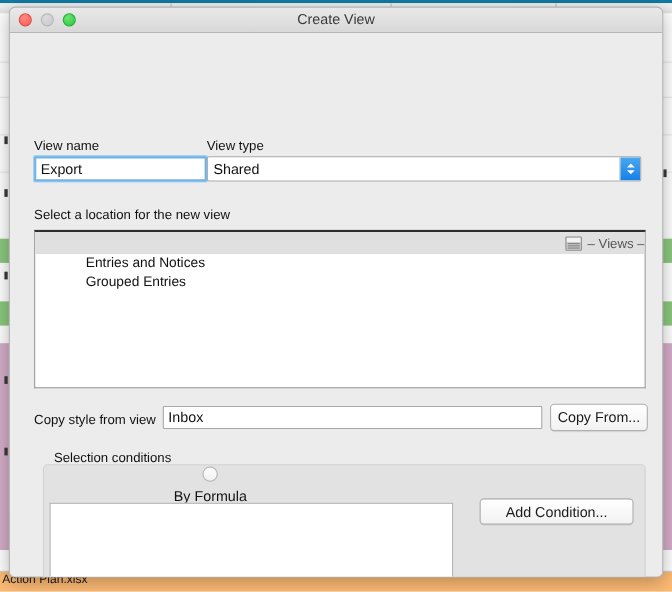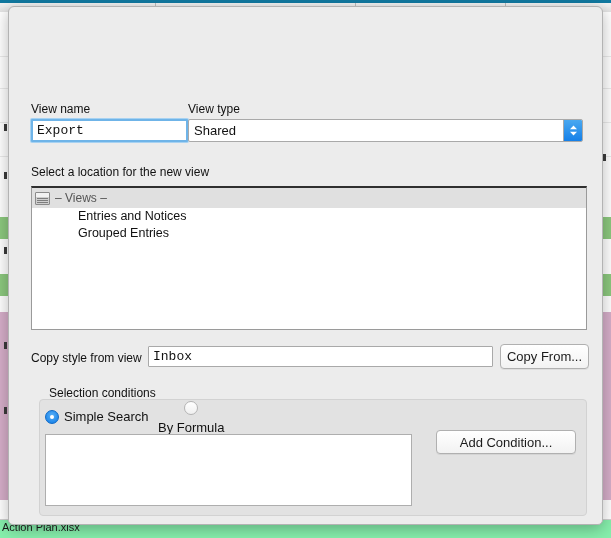--- a/index.html
+++ b/index.html
@@ -57,21 +57,21 @@
   .bg-rowtint-pink  { background: #d6aec9; }
   .bg-rowtick {
     position: absolute;
     width: 3px; height: 7px;
     background: #3b3b3b;
   }
   .bg-statusbar {
     position: absolute;
     left: 0; right: 0; bottom: 0;
     height: 18px;
-    background: #86efac;
+    background: #fdba74;
     border-top: 1px solid #d0d0d0;
   }
   .bg-statusbar span {
     position: absolute;
     left: 2px;
     top: 1px;
     font-size: 11px;
     color: #1a1a1a;
     white-space: nowrap;
   }
@@ -133,21 +133,21 @@
     color: #111;
     white-space: nowrap;
   }
 
   
   .txt-input {
     position: absolute;
     box-sizing: border-box;
     background: #fff;
     border: 1px solid #a9a9a9;
-    font-family: Liberation Mono, monospace;
+    font-family: Liberation Sans, sans-serif;
     font-size: 13px;
     color: #111;
     padding: 0 4px;
     border-radius: 1px;
     outline: none;
   }
   .txt-input.focused {
     border: 2px solid #6fb4e8;
     box-shadow: 0 0 0 1px #a7d2f2;
   }
@@ -194,20 +194,21 @@
     border-top: 2px solid #2f2f2f;
     overflow: hidden;
   }
   .list-header {
     display: flex;
     align-items: center;
     height: 20px;
     background: #e0e0e0;
     padding-left: 3px;
     gap: 5px;
+    justify-content: flex-end;
   }
   .list-header .hdr-text {
     font-size: 12px;
     color: #555;
     white-space: nowrap;
   }
   .view-icon {
     width: 15px; height: 13px;
     box-sizing: border-box;
     border: 1px solid #8a8a8a;
@@ -345,20 +346,28 @@
     <div class="bg-rowtick" style="left:603px;top:142px;"></div>
   </div>
 
   <div class="bg-statusbar">
     <span>Action Plan.xlsx</span>
   </div>
 </div>
 
 <div id="dialog">
 
+  <div class="titlebar">
+    <div class="traffic">
+      <span class="light close"></span>
+      <span class="light min"></span>
+      <span class="light zoom"></span>
+    </div>
+    <div class="title-text">Create View</div>
+  </div>
 
   <div class="dlg-body">
 
     <div class="field-label" style="left:22px; top:51px;">View name</div>
     <input class="txt-input focused" type="text" style="left: 22px; top: 68px; width: 157px; height: 23px;" value="Export">
 
     <div class="field-label" style="left:179px; top:51px;">View type</div>
     <div class="combo" style="left:179px; top:68px; width:395px; height:23px;justify-content:space-between;">
       <div class="combo-value">Shared</div>
       <div class="stepper">
@@ -382,24 +391,20 @@
       <div class="list-item">Grouped Entries</div>
     </div>
 
     <div class="field-label" style="left:22px; top:300px;">Copy style from view</div>
     <input class="txt-input" type="text" style="left: 139px; top: 295px; width: 345px; height: 21px;" value="Inbox">
     <div class="btn" style="left:491px; top:293px; width:89px; height:25px;">Copy From...</div>
 
     <div class="group-title" style="left:40px; top:335px;">Selection conditions</div>
     <div class="groupbox" style="left:30px; top:348px; width:548px; height:117px;"></div>
 
-    <div class="radio-row" style="left:36px; top:358px;">
-      <span class="radio on"></span>
-      <span>Simple Search</span>
-    </div>
     <div class="radio-row" style="left:149px; top:350px;flex-direction:column;">
       <span class="radio"></span>
       <span>By Formula</span>
     </div>
 
     <div class="conditions-box" style="left:36px; top:383px; width:367px; height:72px;"></div>
 
     <div class="btn" style="left:427px; top:379px; width:140px; height:24px;">Add Condition...</div>
 
     <div class="btn help" style="left:22px; top:483px;">?</div>

